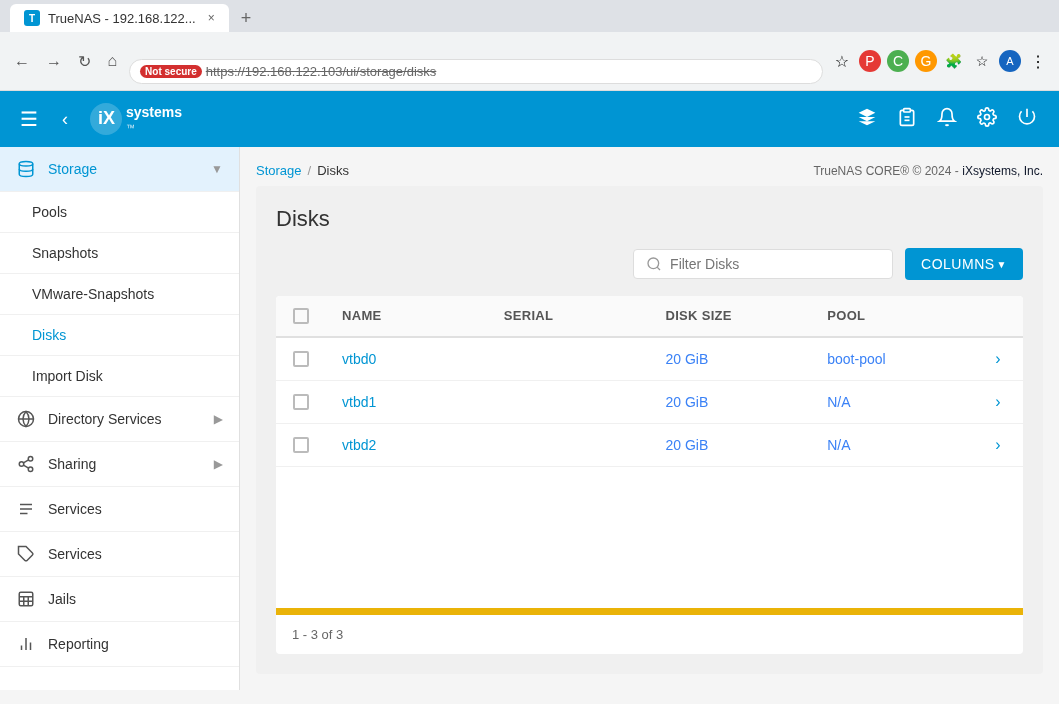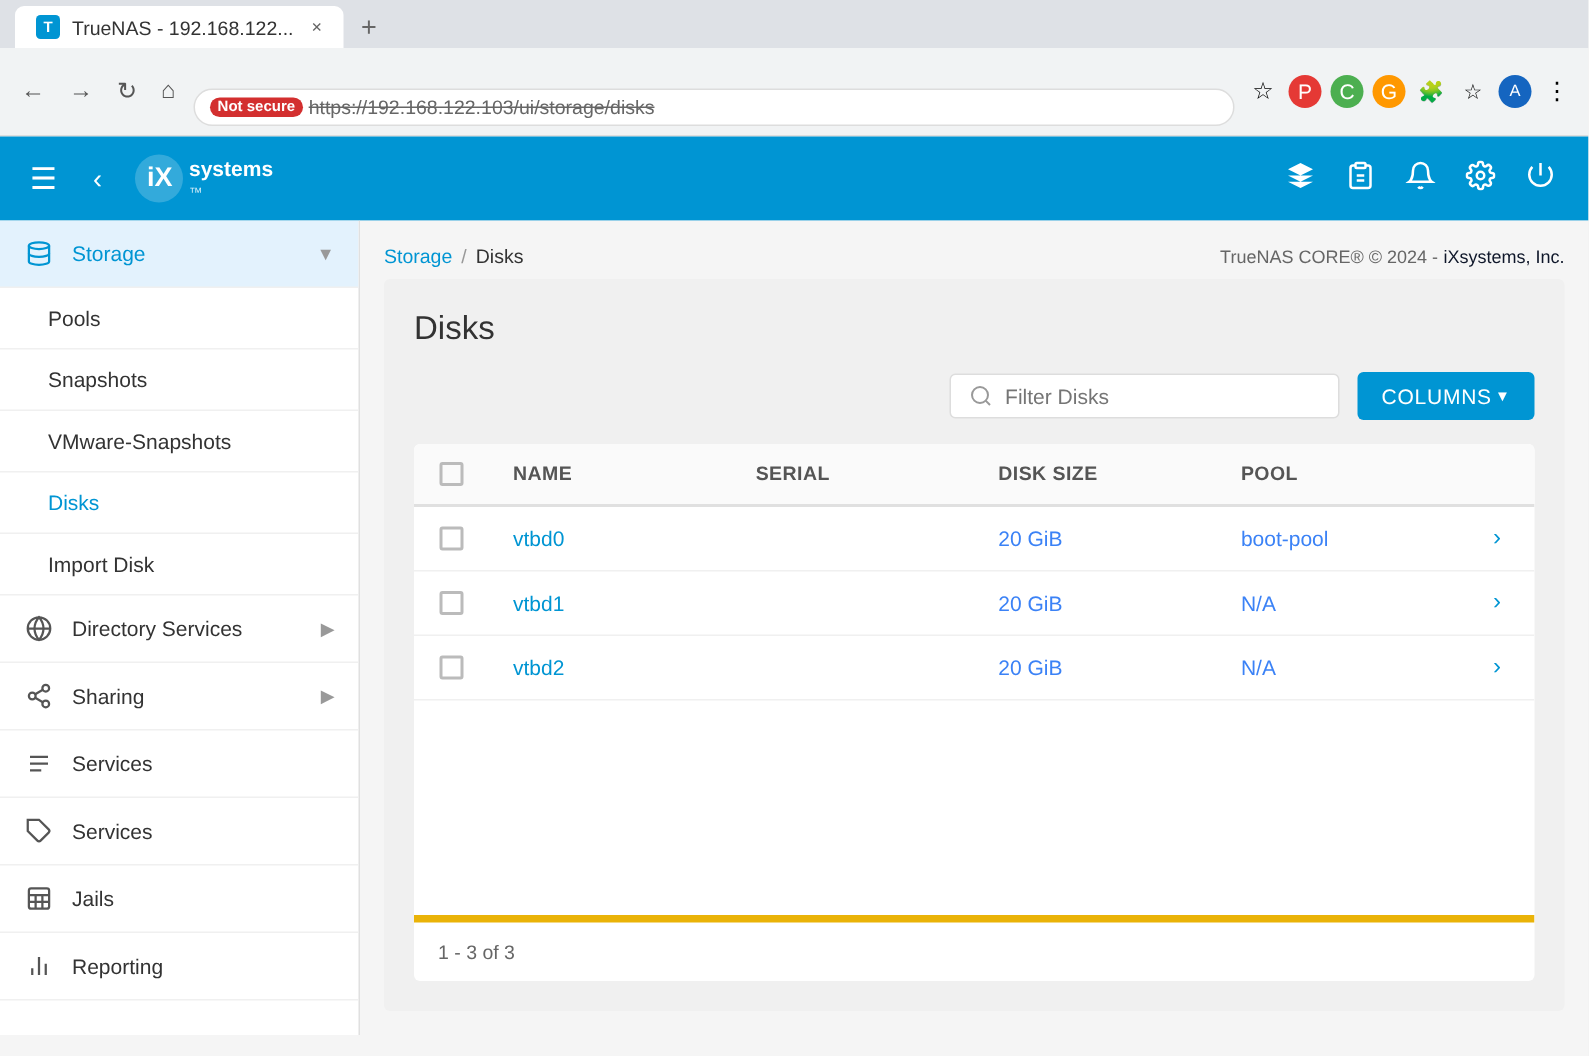--- a/index.html
+++ b/index.html
@@ -69,21 +69,21 @@
     .table-header { display: grid; grid-template-columns: 50px 1fr 1fr 1fr 1fr 50px; background: #fafafa; border-bottom: 2px solid #e0e0e0; }
     .th { padding: 12px 16px; font-size: 13px; font-weight: 600; color: #555; text-transform: uppercase; letter-spacing: 0.3px; }
     .th.checkbox-col { display: flex; align-items: center; justify-content: center; }
     .table-body { flex: 1; overflow-y: auto; }
     .table-row { display: grid; grid-template-columns: 50px 1fr 1fr 1fr 1fr 50px; border-bottom: 1px solid #f0f0f0; align-items: center; }
     .td { padding: 12px 16px; font-size: 14px; color: #3b82f6; }
     .td.checkbox-col { display: flex; align-items: center; justify-content: center; }
     .td.link { color: #0095d3; cursor: pointer; }
     .td.action { display: flex; align-items: center; justify-content: center; color: #0095d3; cursor: pointer; font-size: 16px; }
     .checkbox { width: 16px; height: 16px; border: 2px solid #bbb; border-radius: 2px; cursor: pointer; }
-    .pagination { padding: 12px 16px; color: #666; font-size: 13px; border-top: 5px solid #eab308; }
+    .pagination { padding: 12px 16px; color: #666; font-size: 13px; border-top: 7px solid #eab308; }
 
     
     .sidebar::-webkit-scrollbar { width: 6px; }
     .sidebar::-webkit-scrollbar-thumb { background: #ddd; border-radius: 3px; }
   </style>
 </head>
 <body>
 
 <div class="browser-chrome">
   <div class="tab-bar">

